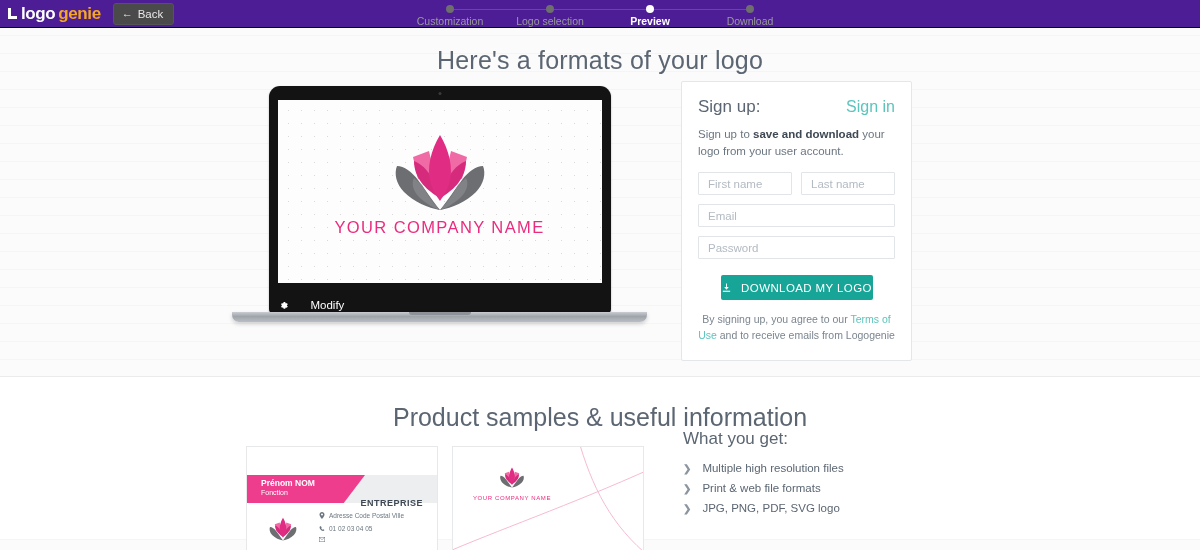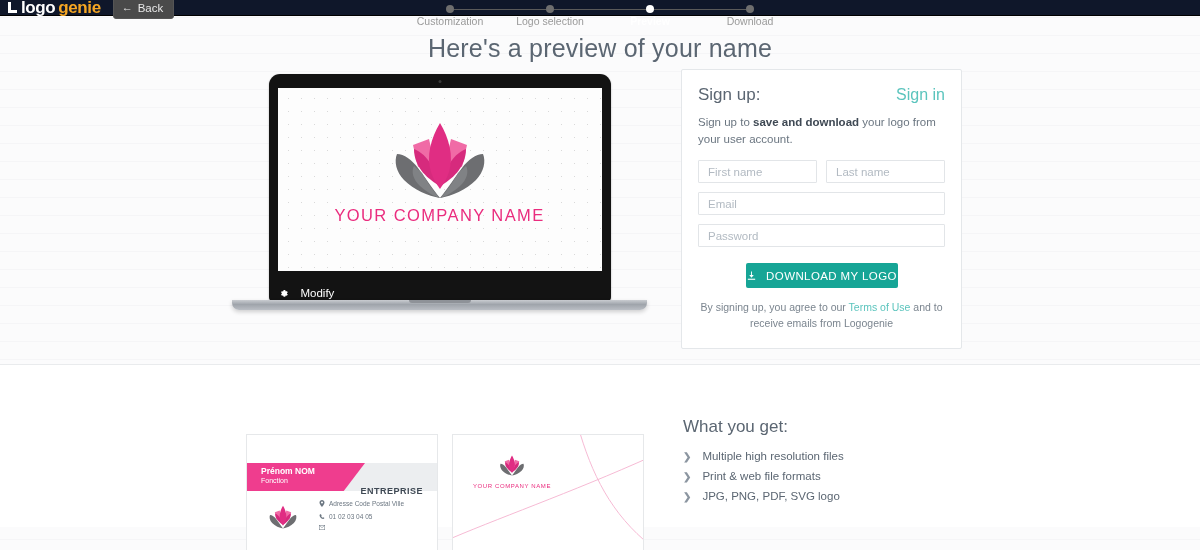--- a/index.html
+++ b/index.html
@@ -9,21 +9,21 @@
     overflow: hidden;
   }
   body {
     background:
       repeating-linear-gradient(to bottom,
         #fbfbfc 0px, #fbfbfc 17px, #f5f5f7 17px, #f5f5f7 18px);
   }
 
   
   .topbar {
-    position: relative; height: 16px; background: #0f172a;
+    position: relative; height: 28px; background: #4c1d95;
     display: flex; align-items: center;
     border-bottom: 1px solid #000;
   }
   .brand {
     display: flex; align-items: baseline; gap: 3px;
     margin-left: 8px; font-size: 17px; font-weight: bold;
     letter-spacing: -.4px;
   }
   .brand-mark {
     width: 9px; height: 11px; position: relative; align-self: center;
@@ -108,42 +108,42 @@
   .logo-art {
     position: absolute; left: 0; right: 0; top: 26px;
     display: flex; flex-direction: column; align-items: center;
   }
   .company-name {
     margin-top: 6px; color: #ea2c7e; font-size: 16.5px;
     letter-spacing: 1.4px; font-weight: normal; white-space: nowrap;
   }
   .modify-tab {
     position: absolute; left: 9px; bottom: 2px;
-    display: flex; align-items: center; gap: 12px;
+    display: flex; align-items: center; gap: 22px;
     color: #ffffff; font-size: 11.5px; cursor: pointer; z-index: 5;
   }
   .gear { width: 11px; height: 11px; }
   .bezel-bottom {
     height: 14px; background: #131313;
   }
   .base {
     width: 415px; height: 10px;
     background: linear-gradient(to bottom, #c9ccd1 0%, #9fa4ab 45%, #babec4 100%);
     border-radius: 0 0 7px 7px; position: relative; margin-top: -1px;
     box-shadow: 0 2px 4px rgba(0,0,0,.18);
   }
   .base::after {
     content: ""; position: absolute; left: 50%; transform: translateX(-50%);
     top: 0; width: 62px; height: 3px;
     background: #8e9298; border-radius: 0 0 4px 4px;
   }
 
   
   .signup {
-    position: absolute; left: 681px; top: 0; width: 281px;
+    position: absolute; left: 681px; top: 0; width: 231px;
     background: #ffffff; border: 1px solid #e4e7ea; border-radius: 2px;
     padding: 15px 16px 16px;
   }
   .signup-head {
     display: flex; justify-content: space-between; align-items: baseline;
   }
   .signup-title { font-size: 17px; color: #5b6672; font-weight: normal; }
   .signin-link { font-size: 16px; color: #5bc4bd; cursor: pointer; }
   .signup-sub {
     margin-top: 9px; font-size: 11.5px; color: #6b7681; line-height: 1.45;
@@ -260,21 +260,21 @@
       </div>
       <div class="step">
 
         <div class="dot"></div>
         <div class="label">Download</div>
       </div>
     </div>
   </div>
 </div>
 
-<h1 class="hero-title">Here's a preview of your name</h1>
+<h1 class="hero-title">Here's a formats of your logo</h1>
 
 <div class="stage">
 
   <div class="laptop">
     <div class="lid">
       <div class="cam"></div>
       <div class="screen">
         <div class="logo-art">
           <svg width="112" height="86" viewBox="0 0 112 86">
 
@@ -334,20 +334,21 @@
 
     <div class="terms">
       <span>By signing up, you agree to our </span><a>Terms of Use</a><span> and to receive emails from Logogenie</span>
     </div>
   </div>
 </div>
 
 <div class="divider"></div>
 
 <div class="lower">
+  <h2 class="lower-title">Product samples &amp; useful information</h2>
 
   <div class="samples">
 
     <div class="card-shot">
       <div class="bc-banner">
         <div class="bc-pink">
           <div class="bc-name">Prénom NOM</div>
           <div class="bc-fn">Fonction</div>
         </div>
         <div class="bc-ent">ENTREPRISE</div>

